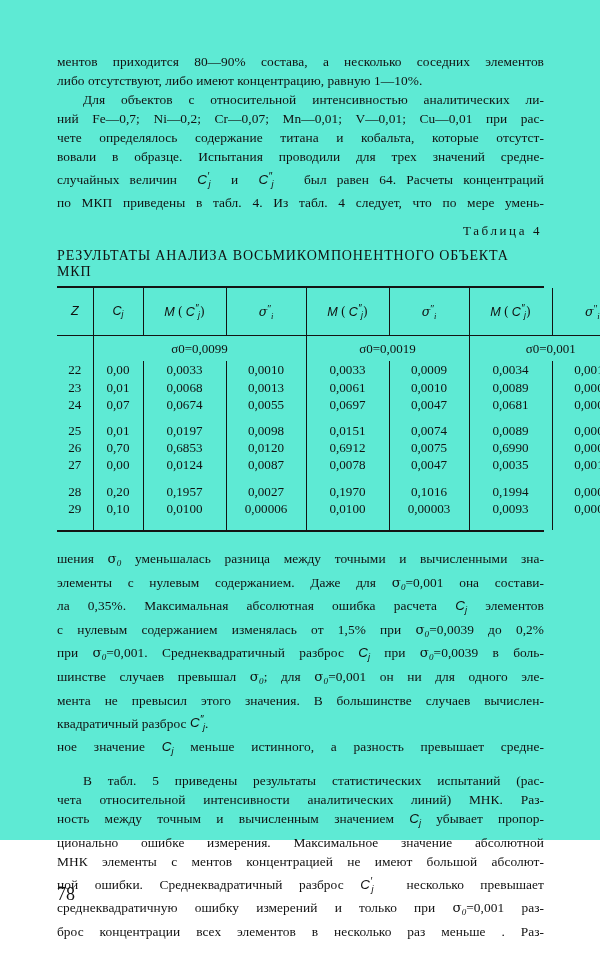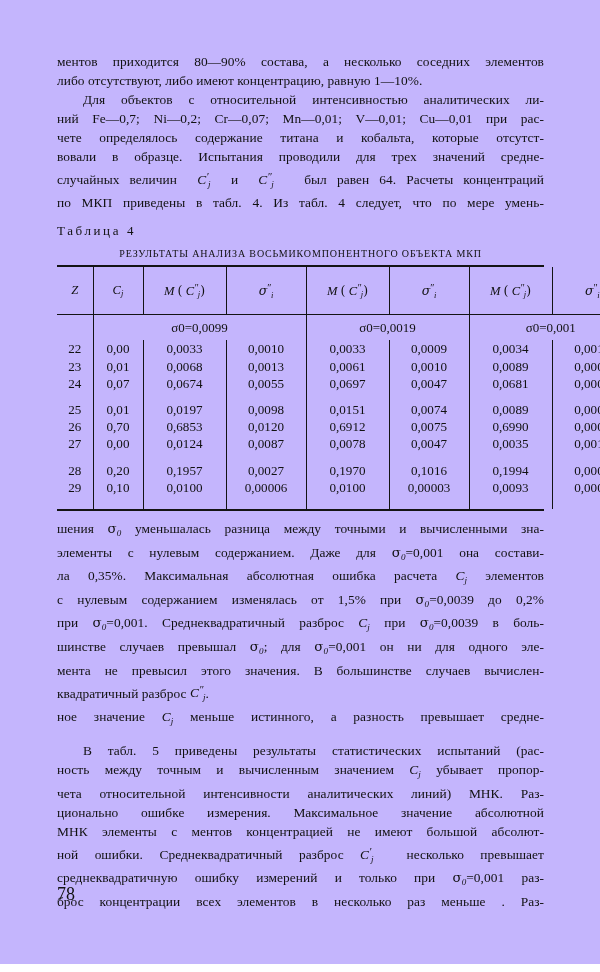--- a/index.html
+++ b/index.html
@@ -13,22 +13,22 @@
     height: 972px;
     position: relative;
     font-family: "Liberation Serif", "DejaVu Serif", serif;
     color: #111111;
     overflow: hidden;
   }
   .page {
     position: absolute;
     left: 0; top: 0;
     width: 600px;
-    height: 964px;
-    background: #c4b5fd;
+    height: 840px;
+    background: #5eead4;
   }
   .content {
     position: absolute;
     left: 57px;
     top: 52px;
     width: 487px;
   }
 
   
   .para {
@@ -46,45 +46,45 @@
   
   .para .ln.j {
     text-align: justify;
     text-align-last: justify;
     white-space: normal;
   }
   .indent { display: inline-block; width: 26px; }
 
   
   i.m {
-    font-family: Liberation Serif, serif;
+    font-family: Liberation Sans, sans-serif;
     font-style: italic;
   }
   sub.s {
     font-size: 0.68em;
     vertical-align: -0.28em;
     font-style: italic;
   }
   sup.p {
     font-size: 0.8em;
     vertical-align: 0.42em;
     letter-spacing: -0.5px;
   }
   .gr { font-family: "DejaVu Serif", serif; font-style: normal; }
 
   
   .tbl-num {
     font-size: 13px;
+    text-align: right;
     letter-spacing: 2.6px;
     margin: 11px 0 0 0;
     padding-right: 2px;
   }
   .tbl-title {
-    font-size: 10px;
-    text-align: center;
+    font-size: 14px;
     letter-spacing: 0.85px;
     margin: 9px 0 6px 0;
   }
 
   
   .tbl-wrap {
     position: relative;
     border-top: 2.1px solid #141414;
     border-bottom: 2.1px solid #141414;
     margin-top: 2px;
@@ -303,36 +303,36 @@
               <td class="vl"></td>
             <td class="vl-thick"></td>
               <td class="vl"></td>
             <td class="vl-thick"></td>
               <td class="vl"></td>
           </tr>
         </tbody>
       </table>
     </div>
 
-    <div class="para" style="margin-top:8px;">
+    <div class="para" style="margin-top:17px;">
       <span class="ln j">шения <span class="gr">σ</span><sub class="s">0</sub> уменьшалась разница между точными и вычисленными зна-</span>
       <span class="ln j">элементы с нулевым содержанием. Даже для <span class="gr">σ</span><sub class="s">0</sub>=0,001 она состави-</span>
       <span class="ln j">ла 0,35%. Максимальная абсолютная ошибка расчета <i class="m">C<sub class="s">j</sub></i> элементов</span>
       <span class="ln j">с нулевым содержанием изменялась от 1,5% при <span class="gr">σ</span><sub class="s">0</sub>=0,0039 до 0,2%</span>
       <span class="ln j">при <span class="gr">σ</span><sub class="s">0</sub>=0,001. Среднеквадратичный разброс <i class="m">C<sub class="s">j</sub></i> при <span class="gr">σ</span><sub class="s">0</sub>=0,0039 в боль-</span>
       <span class="ln j">шинстве случаев превышал <span class="gr">σ</span><sub class="s">0</sub>; для <span class="gr">σ</span><sub class="s">0</sub>=0,001 он ни для одного эле-</span>
       <span class="ln j">мента не превысил этого значения. В большинстве случаев вычислен-</span>
       <span class="ln">квадратичный разброс <i class="m">C<sup class="p">″</sup><sub class="s">j</sub></i>.</span>
       <span class="ln j">ное значение <i class="m">C<sub class="s">j</sub></i> меньше истинного, а разность превышает средне-</span>
     </div>
 
     <div class="para" style="margin-top:11px;">
       <span class="ln j"><span class="indent"></span><span>В табл. 5 приведены результаты статистических испытаний (рас-</span></span>
+      <span class="ln j">чета относительной интенсивности аналитических линий) МНК. Раз-</span>
       <span class="ln j">ность между точным и вычисленным значением <i class="m">C<sub class="s">j</sub></i> убывает пропор-</span>
-      <span class="ln j">чета относительной интенсивности аналитических линий) МНК. Раз-</span>
       <span class="ln j">ционально ошибке измерения. Максимальное значение абсолютной</span>
       <span class="ln j">МНК элементы с ментов концентрацией не имеют большой абсолют-</span>
       <span class="ln j">ной ошибки. Среднеквадратичный разброс <i class="m">C<sup class="p">′</sup><sub class="s">j</sub></i>&nbsp; несколько превышает</span>
       <span class="ln j">среднеквадратичную ошибку измерений и только при <span class="gr">σ</span><sub class="s">0</sub>=0,001 раз-</span>
       <span class="ln j">брос концентрации всех элементов в несколько раз меньше . Раз-</span>
 
     </div>
 
   </div>
 

